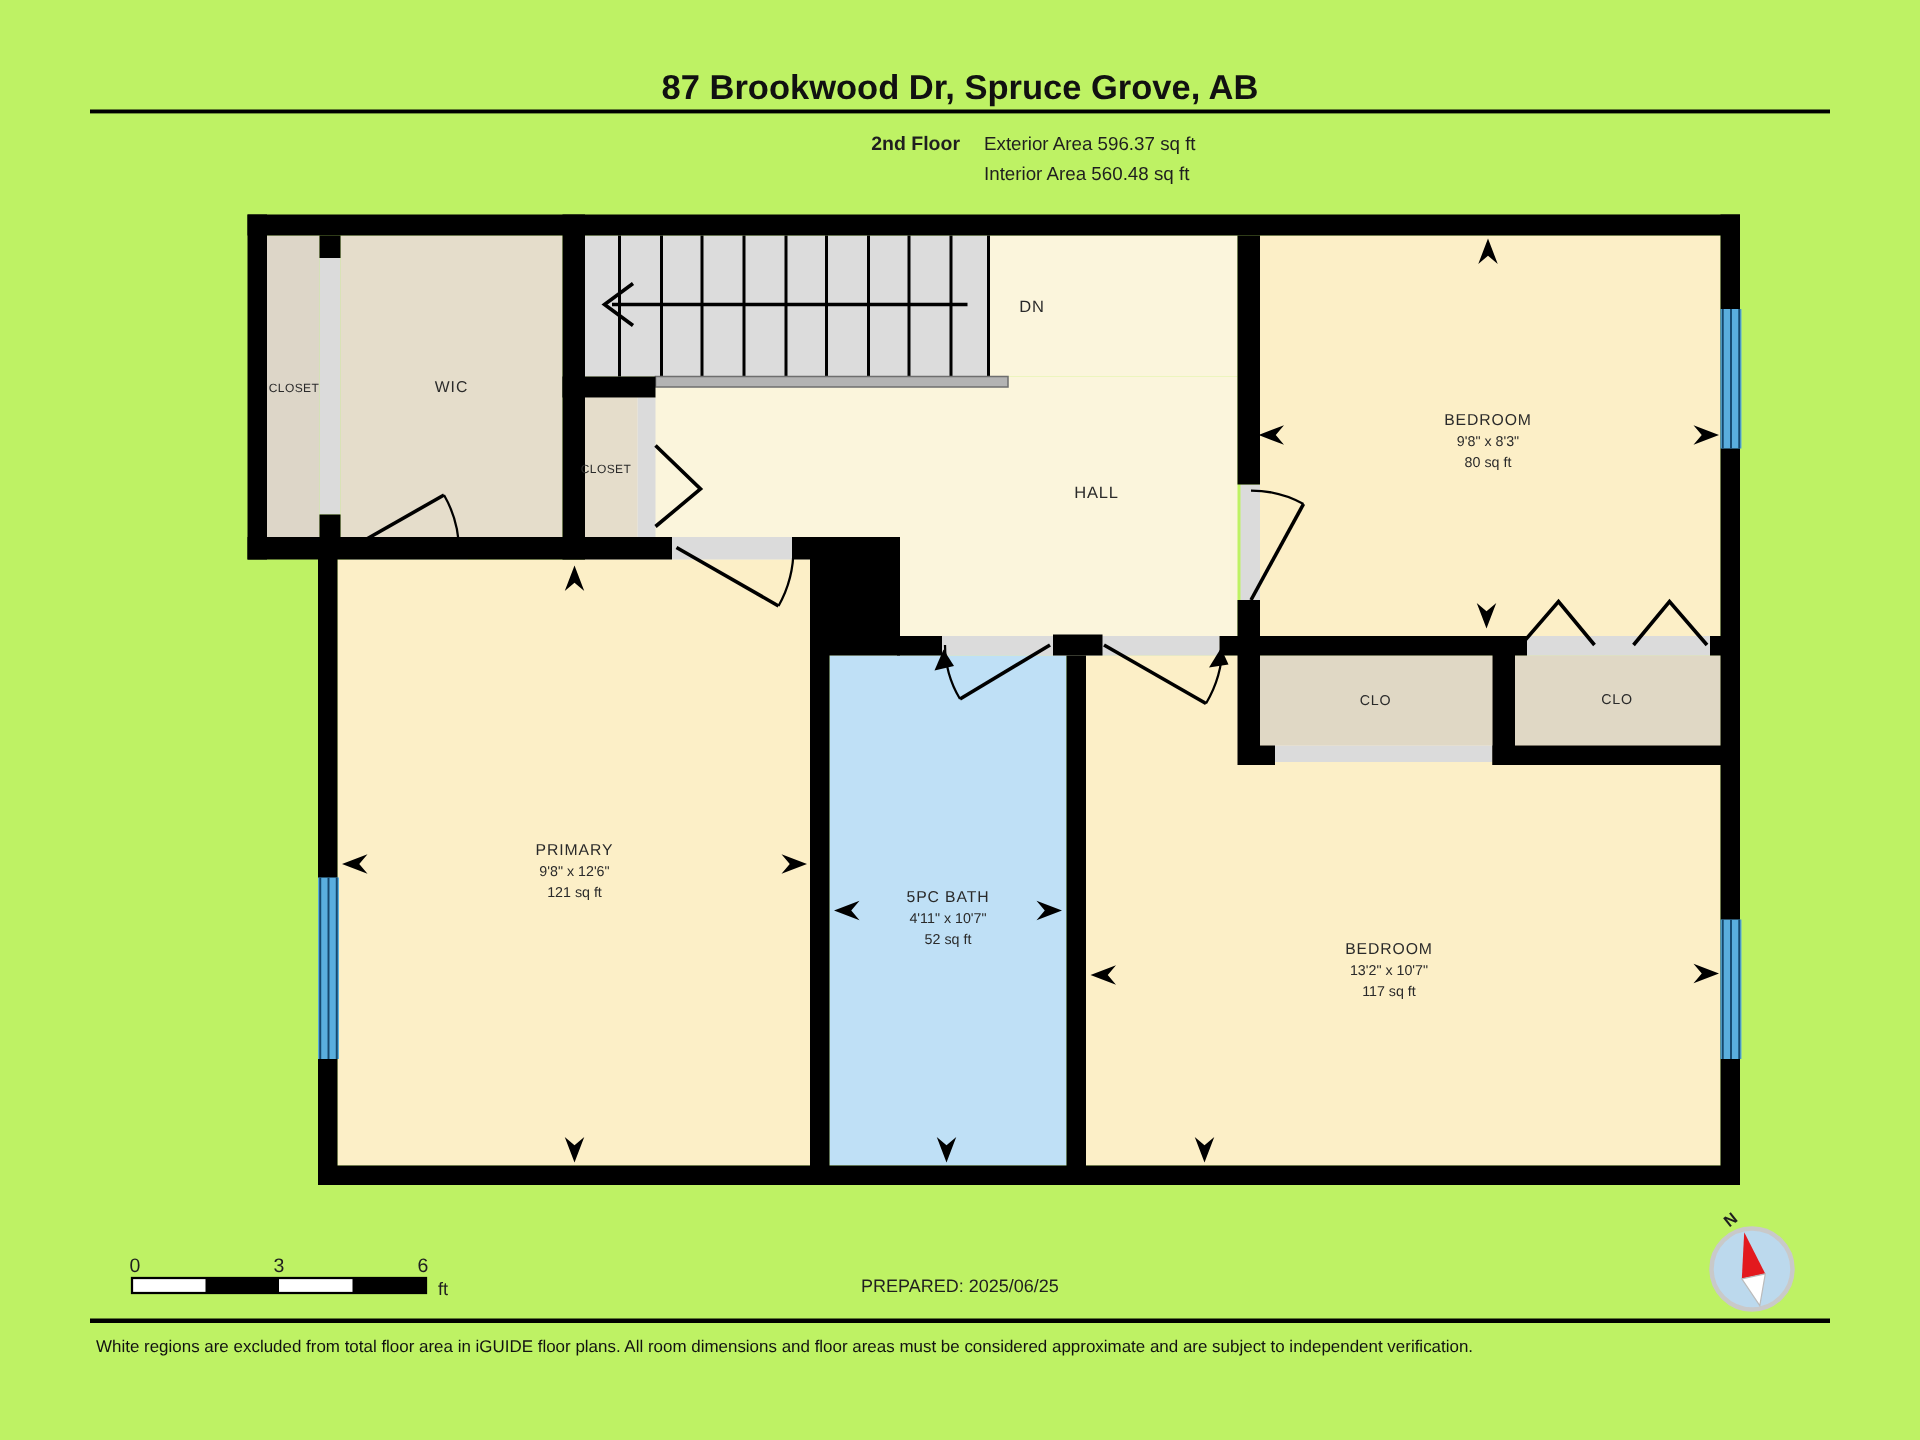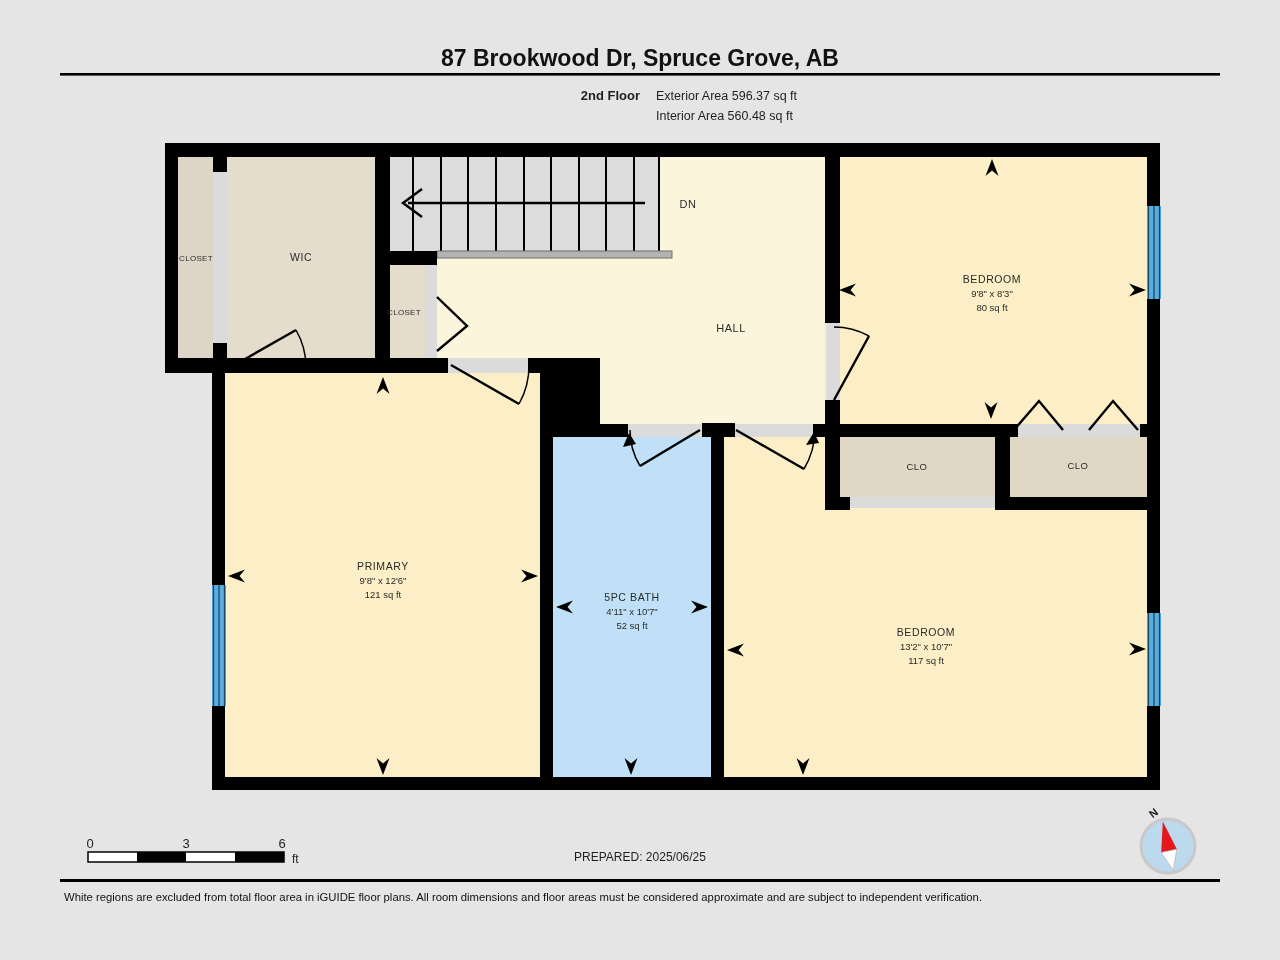--- a/index.html
+++ b/index.html
@@ -1,16 +1,16 @@
 <!DOCTYPE html>
 <html><head>
 <meta charset="utf-8">
 <style>
   html,body{margin:0;padding:0;background:#ffffff;}
-  .page{position:relative;width:1280px;height:960px;background:#e5e5e5;overflow:hidden;}
+  .page{position:relative;width:1280px;height:960px;background:#bef264;overflow:hidden;}
   svg text{font-family:"Liberation Sans","DejaVu Sans",sans-serif;fill:#1f1f1f;}
   .t-title{font-size:23px;font-weight:bold;text-anchor:middle;fill:#111;}
   .t-floor{font-size:13px;font-weight:bold;text-anchor:end;}
   .t-area{font-size:12.5px;text-anchor:start;}
   .t-room{font-size:10.5px;letter-spacing:.6px;text-anchor:middle;fill:#2a2a2a;}
   .t-dim{font-size:9.5px;text-anchor:middle;fill:#2a2a2a;}
   .t-tiny{font-size:8px;letter-spacing:.3px;text-anchor:middle;fill:#2a2a2a;}
   .t-clo{font-size:9.5px;letter-spacing:.5px;text-anchor:middle;fill:#2a2a2a;}
   .t-dn{font-size:11px;letter-spacing:.5px;text-anchor:middle;fill:#2a2a2a;}
   .t-scale{font-size:13px;text-anchor:middle;}

